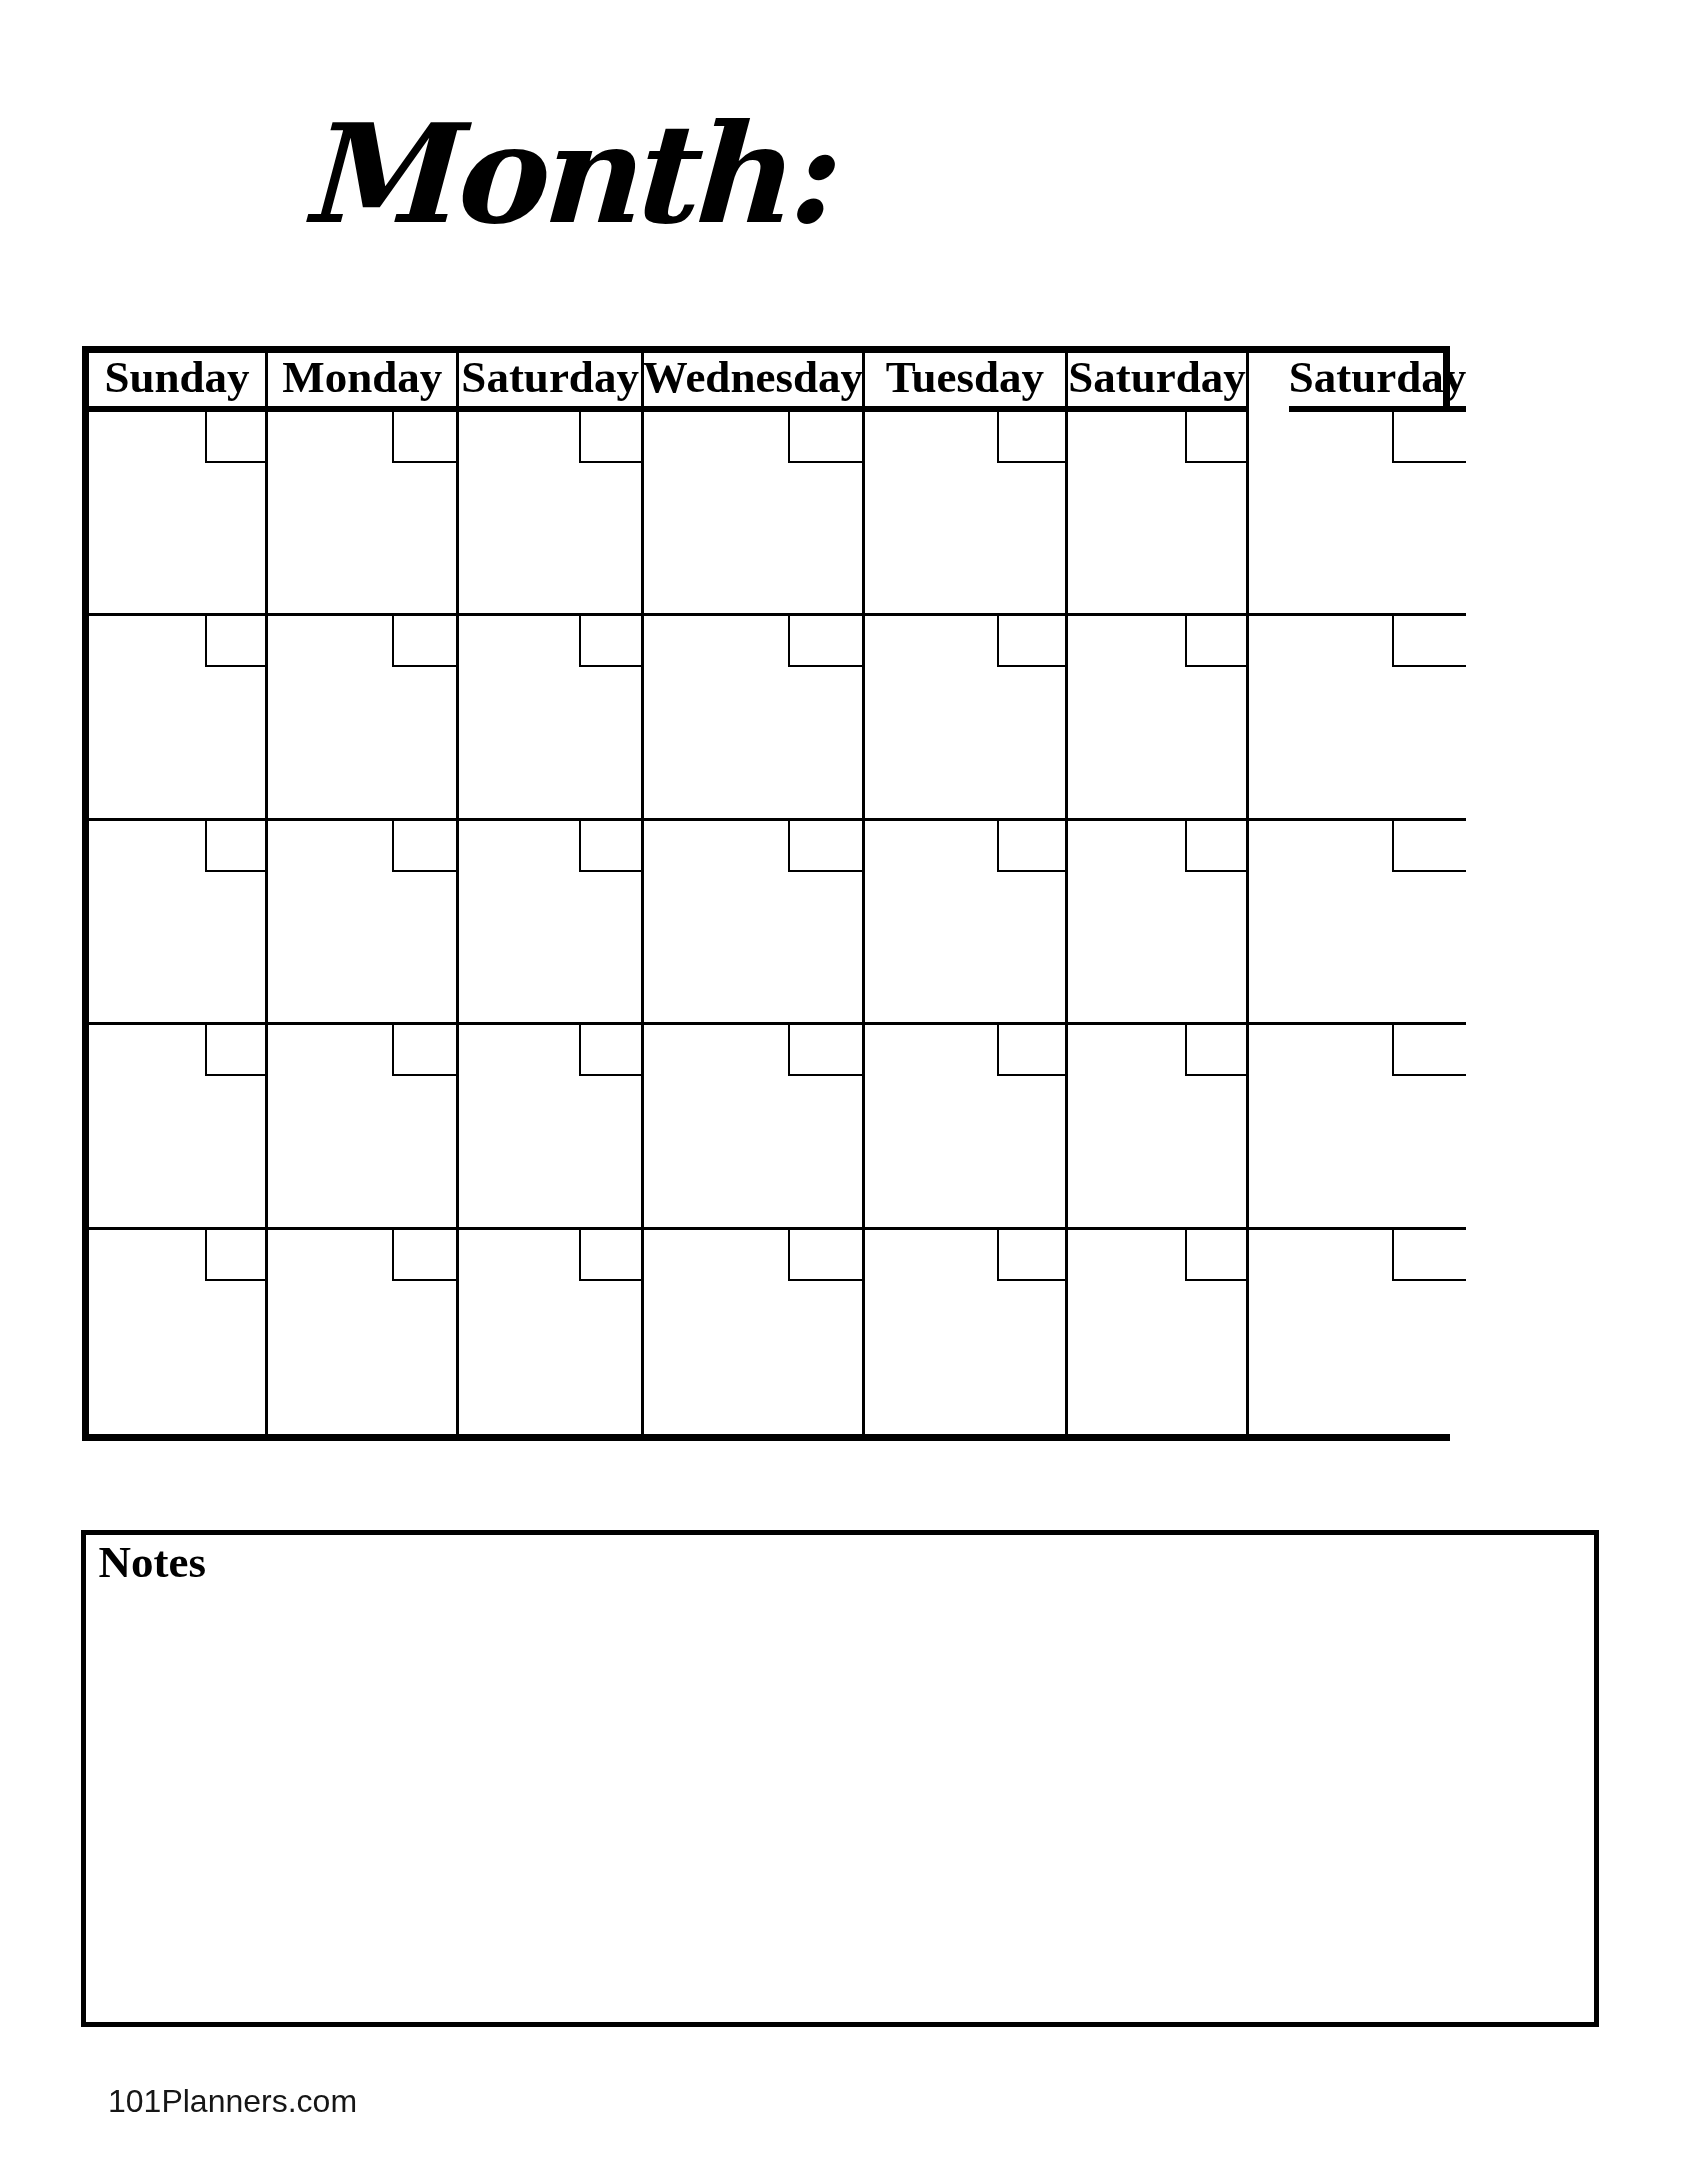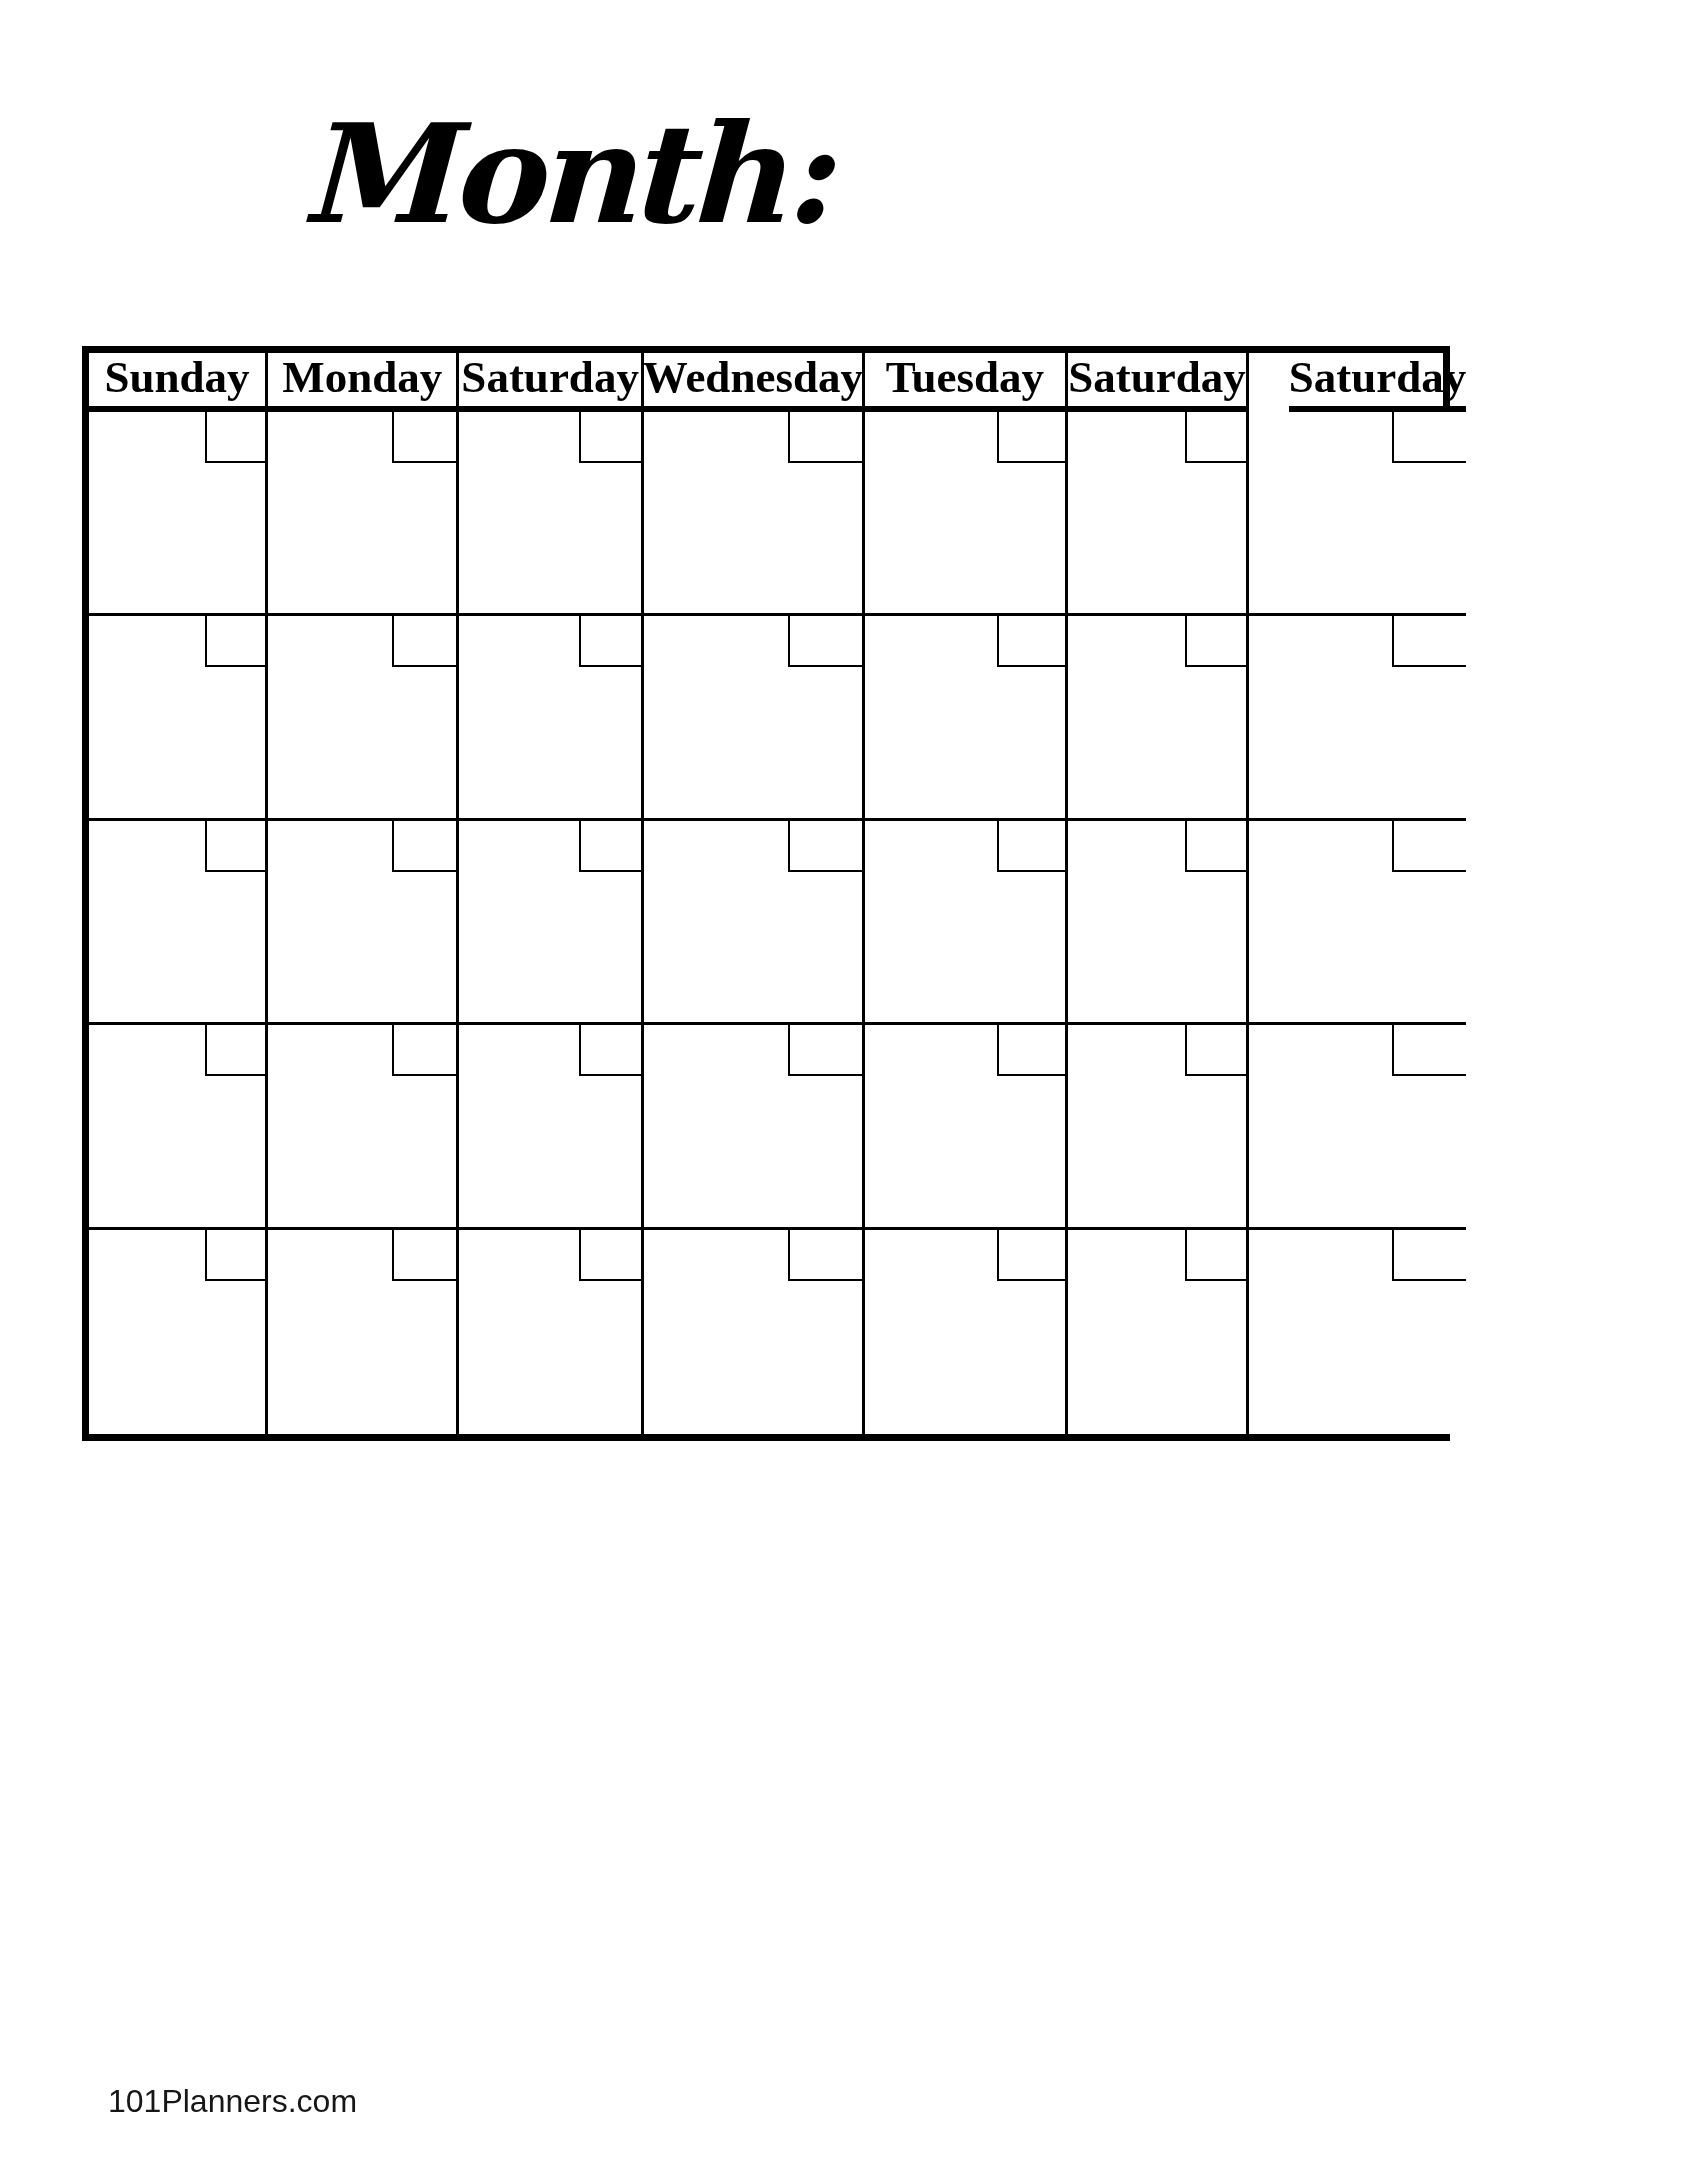--- a/index.html
+++ b/index.html
@@ -208,17 +208,20 @@
         <div class="datebox"></div>
       </div>
       <div class="cell r-last">
         <div class="datebox"></div>
       </div>
       <div class="cell c-last r-last">
         <div class="datebox"></div>
       </div>
     </div>
 
+  <div class="notes">
+    <div class="notes-label">Notes</div>
+  </div>
 
   <div class="footer">101Planners.com</div>
 
 </div>
 
 
 </body></html>

